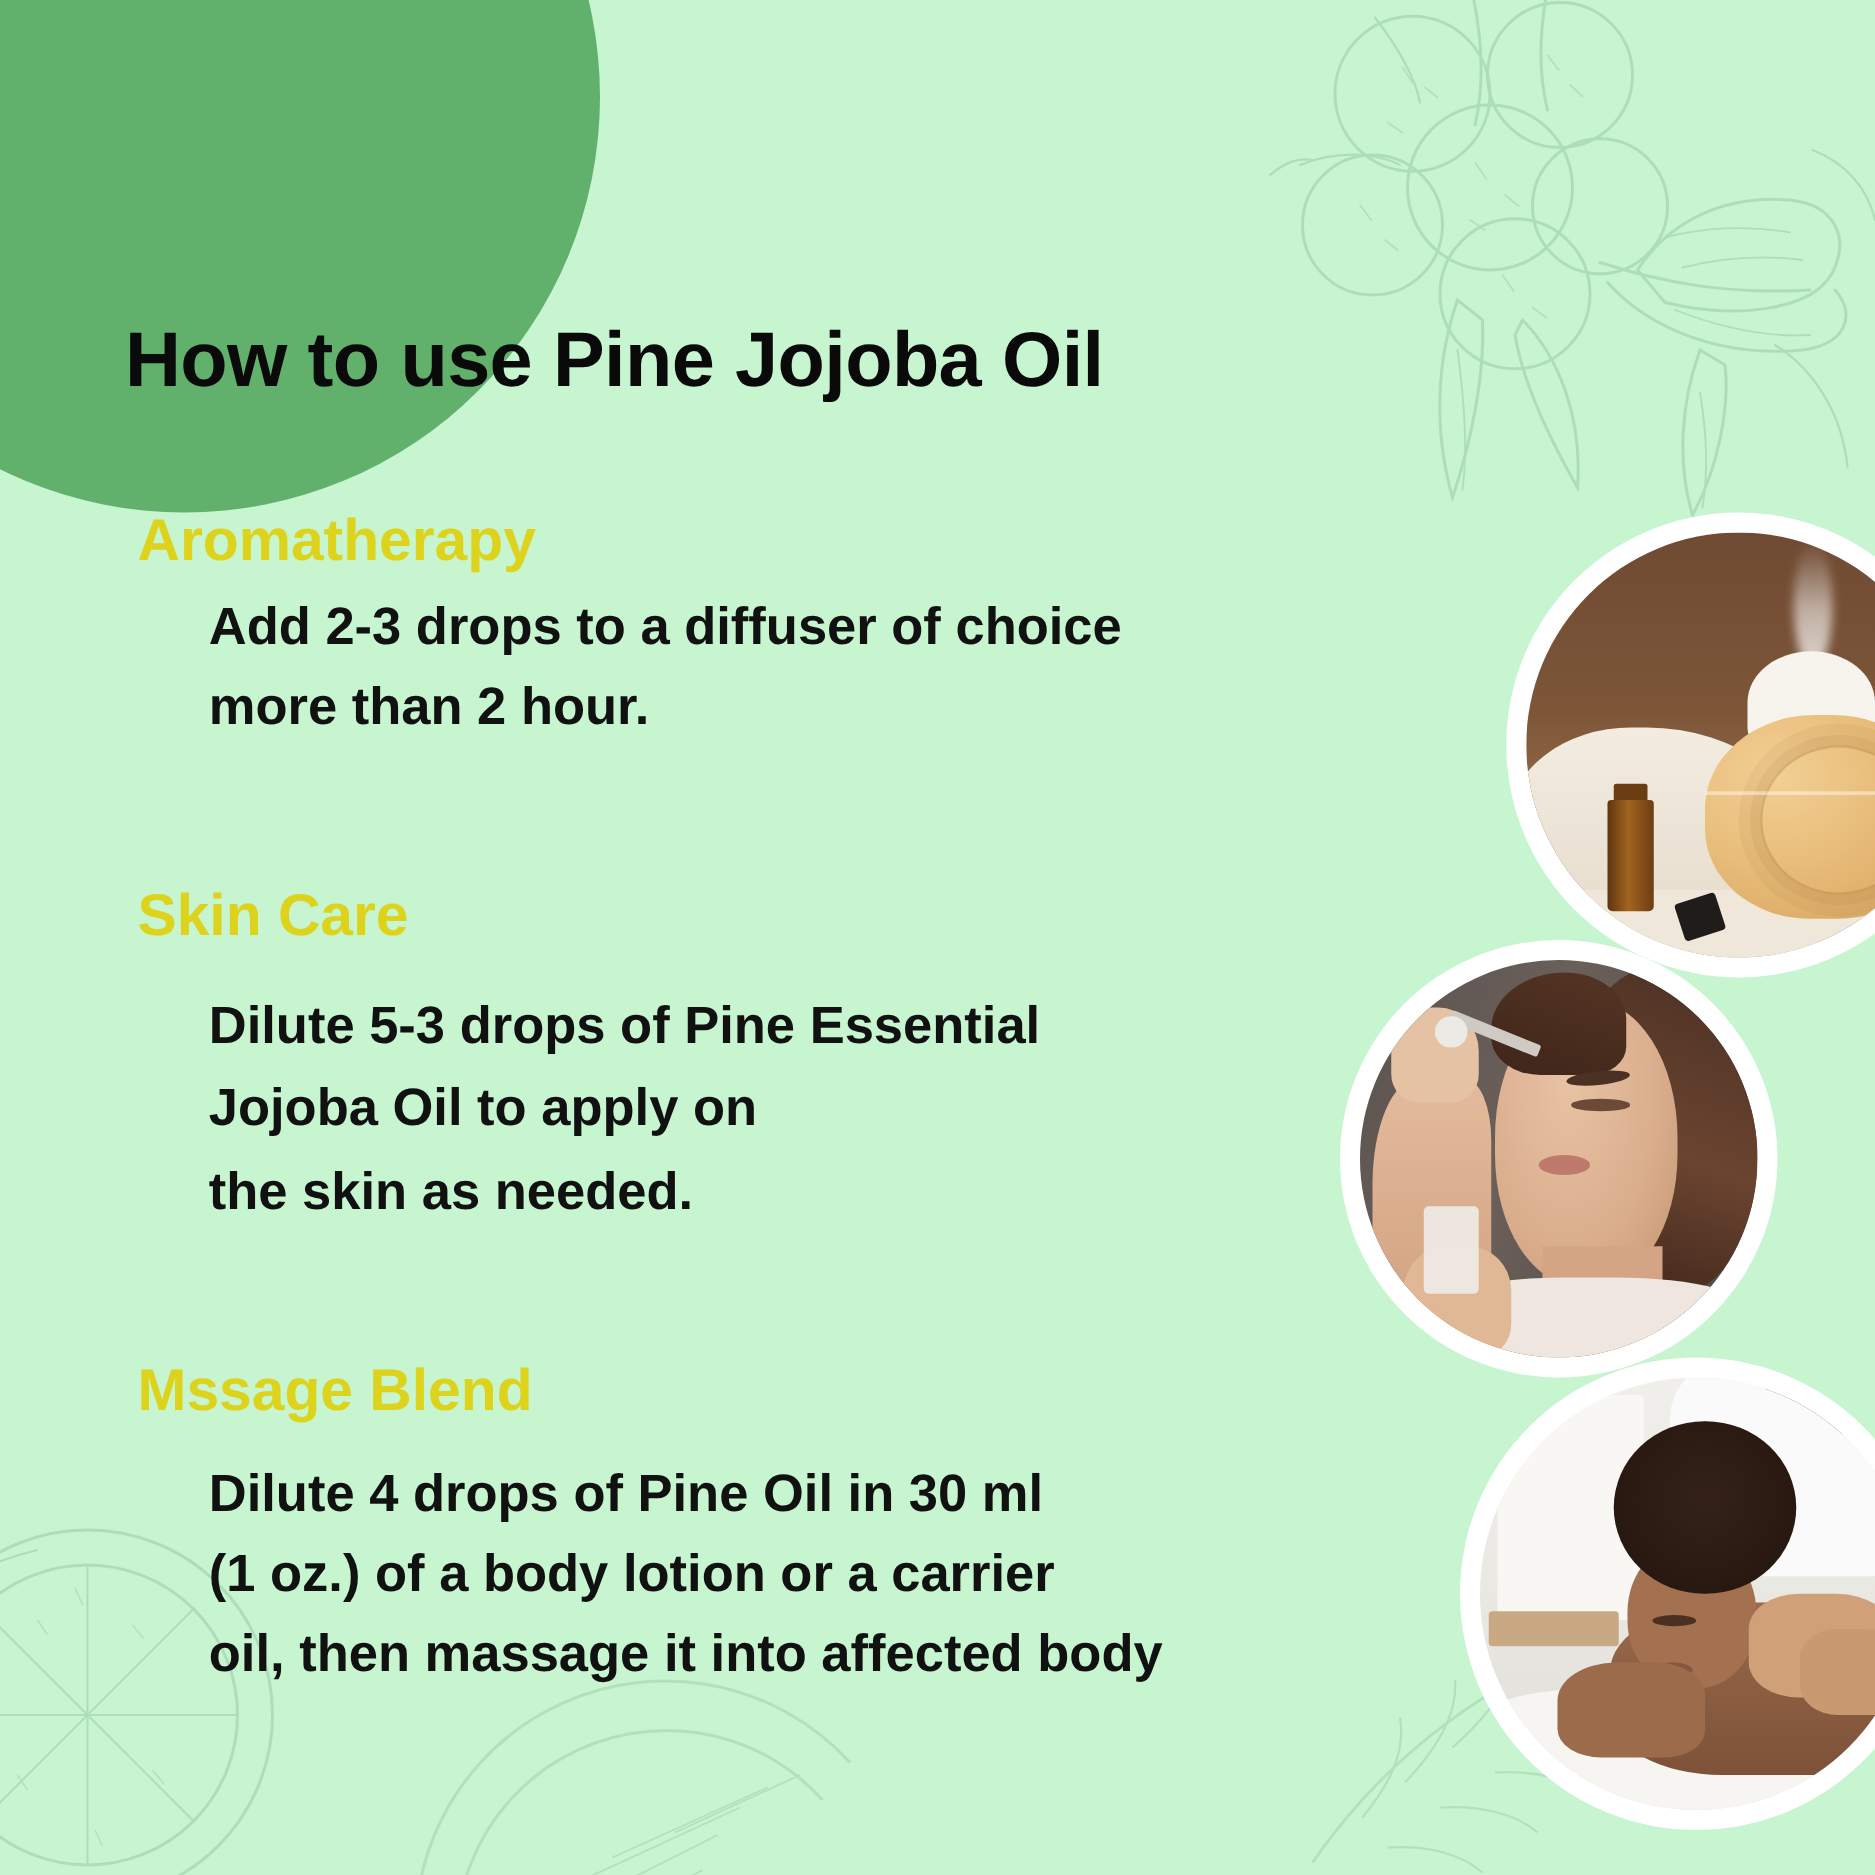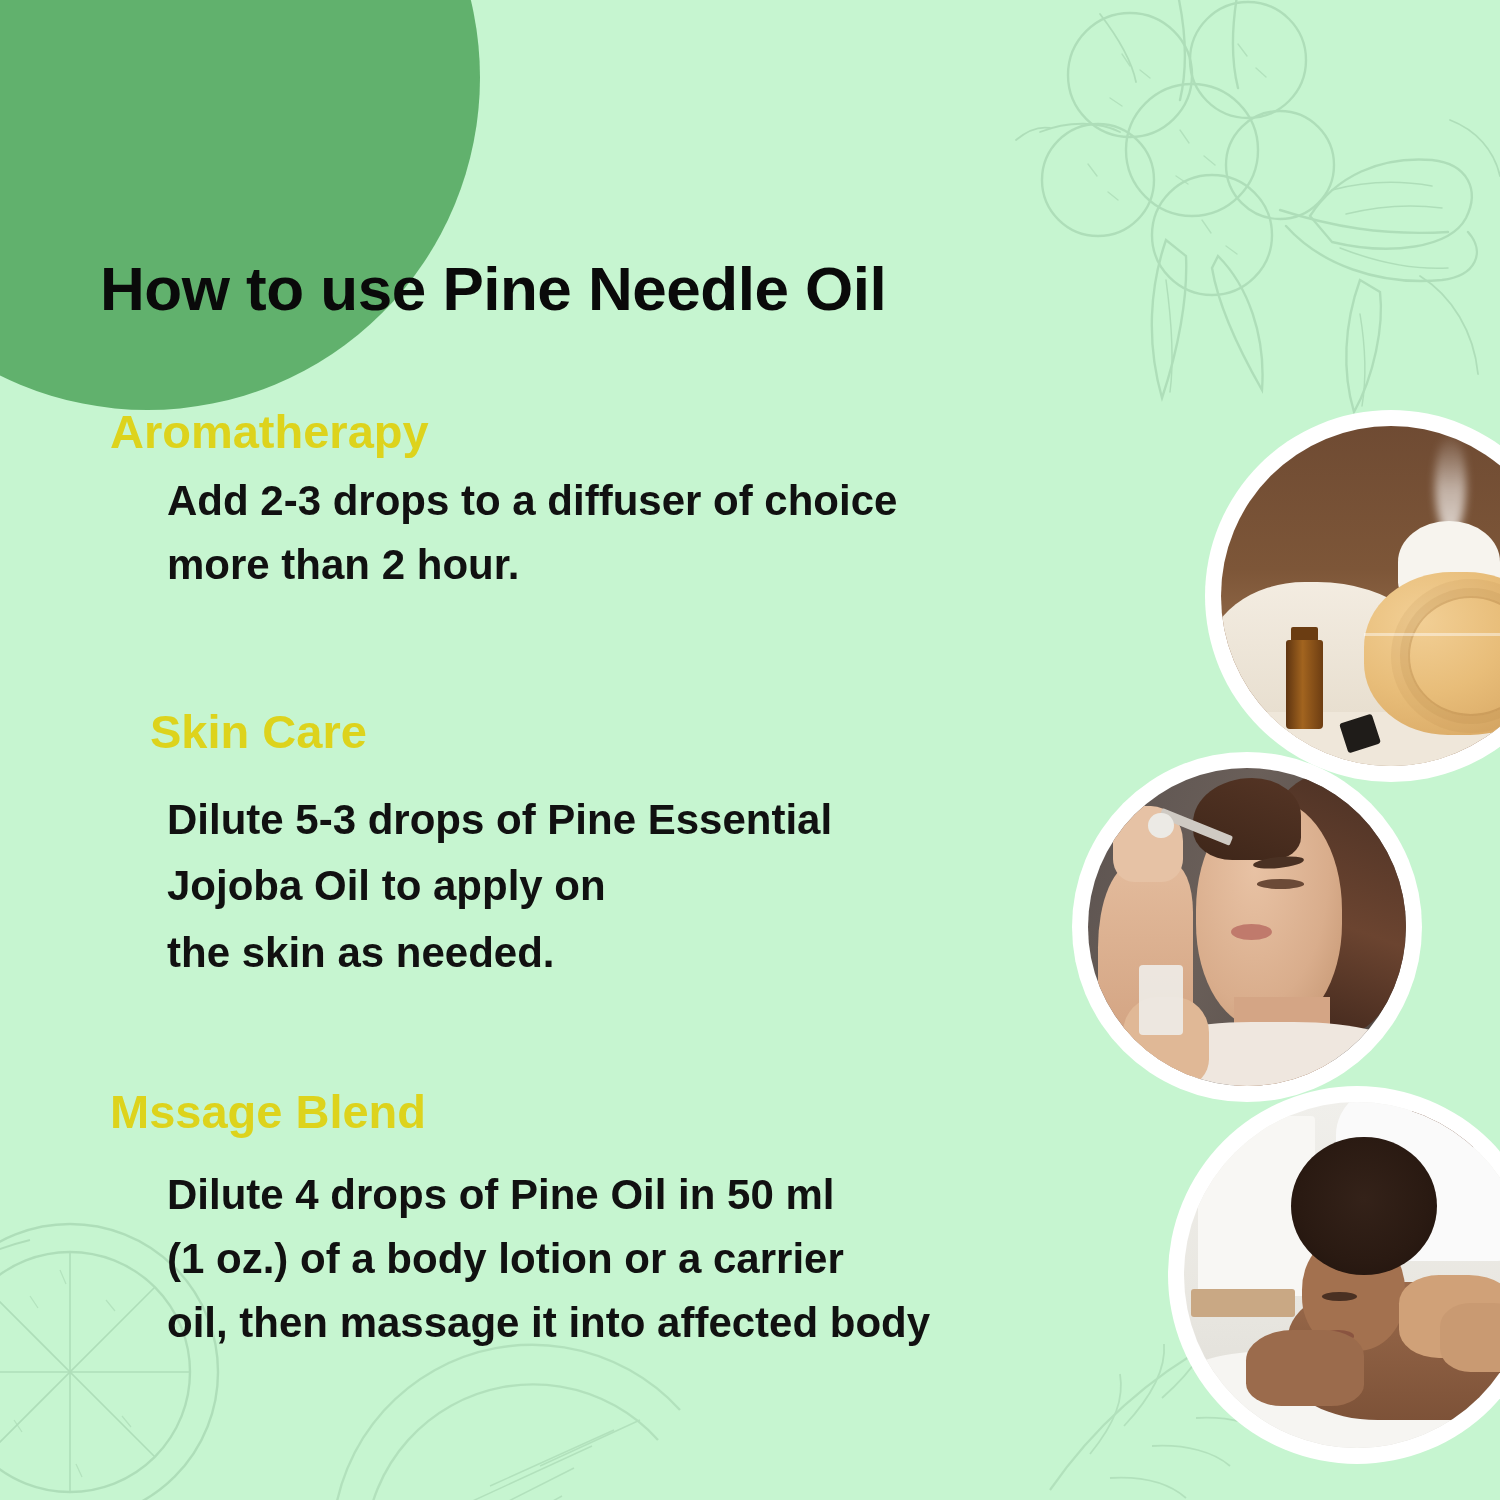--- a/index.html
+++ b/index.html
@@ -47,21 +47,21 @@
     position:absolute;left:167px;
     font-size:42px;font-weight:600;
     color:#121212;
     line-height:1.52;
     color:#111;
   }
   .sec-body .ln{display:block;white-space:nowrap;}
 
   #sec-aroma-head{top:408px;}
   #sec-aroma-body{top:469px;}
-  #sec-skin-head{top:708px;margin-left:40px;}
+  #sec-skin-head{top:708px;}
   #sec-skin-body{top:787px;line-height:1.58;}
   #sec-massage-head{top:1088px;}
   #sec-massage-body{top:1163px;}
 
   
   .photo{
     position:absolute;border-radius:50%;
     background:#fff;
     box-shadow:0 0 0 0 rgba(0,0,0,0);
     overflow:hidden;
@@ -208,38 +208,38 @@
       <path d="M226 110 C262 88 282 70 288 50"></path>
       <path d="M270 92 C306 74 328 60 338 44"></path>
       <path d="M90 238 C124 236 150 244 166 258"></path>
       <path d="M132 206 C166 204 194 212 210 226"></path>
       <path d="M176 178 C210 176 238 184 254 198"></path>
       <path d="M222 152 C256 150 284 158 300 172"></path>
       <path d="M270 126 C304 124 330 132 346 146"></path>
     </g>
   </svg>
 
-  <div id="title">How to use Pine Needle Oil</div>
+  <div id="title">How to use Pine Jojoba Oil</div>
 
   <div class="sec-head" id="sec-aroma-head">Aromatherapy</div>
   <div class="sec-body" id="sec-aroma-body">
     <span class="ln">Add 2-3 drops to a diffuser of choice</span>
     <span class="ln">more than 2 hour.</span>
   </div>
 
   <div class="sec-head" id="sec-skin-head">Skin Care</div>
   <div class="sec-body" id="sec-skin-body">
     <span class="ln">Dilute 5-3 drops of Pine Essential</span>
     <span class="ln">Jojoba Oil to apply on</span>
     <span class="ln">the skin as needed.</span>
   </div>
 
   <div class="sec-head" id="sec-massage-head">Mssage Blend</div>
   <div class="sec-body" id="sec-massage-body">
-    <span class="ln">Dilute 4 drops of Pine Oil in 50 ml</span>
+    <span class="ln">Dilute 4 drops of Pine Oil in 30 ml</span>
     <span class="ln">(1 oz.) of a body lotion or a carrier</span>
     <span class="ln">oil, then massage it into affected body</span>
   </div>
 
   <div class="photo" id="photo-diffuser">
     <div class="inner">
       <div class="scene">
         <div class="d-wall"></div>
         <div class="d-bed"></div>
         <div class="d-table"></div>

